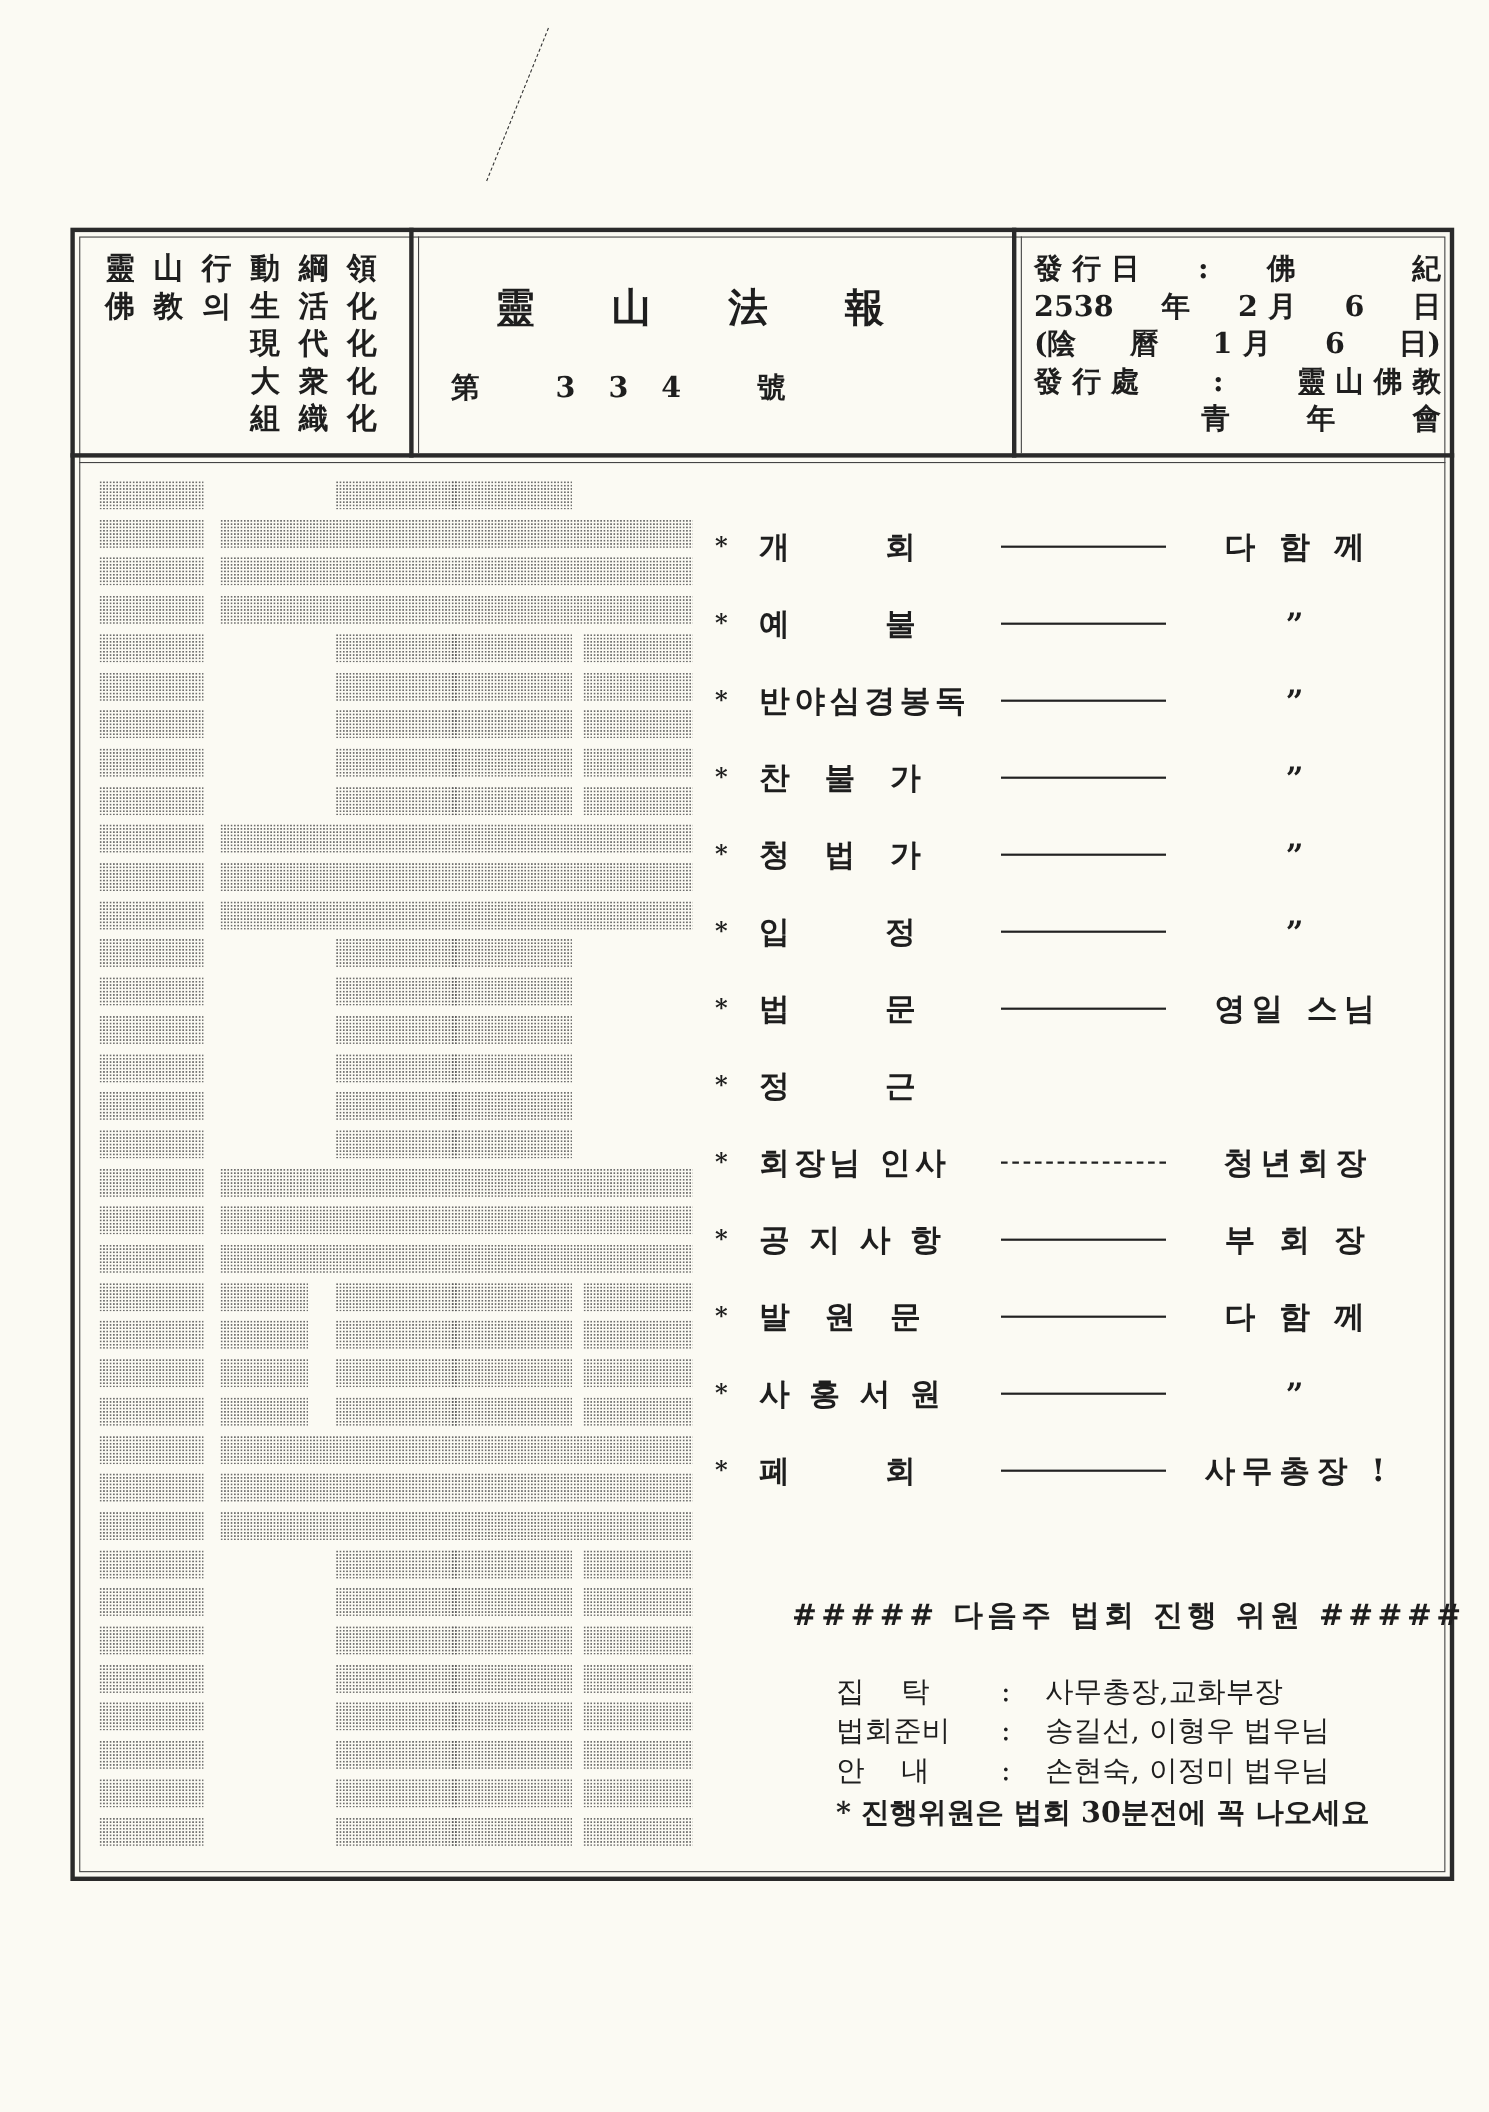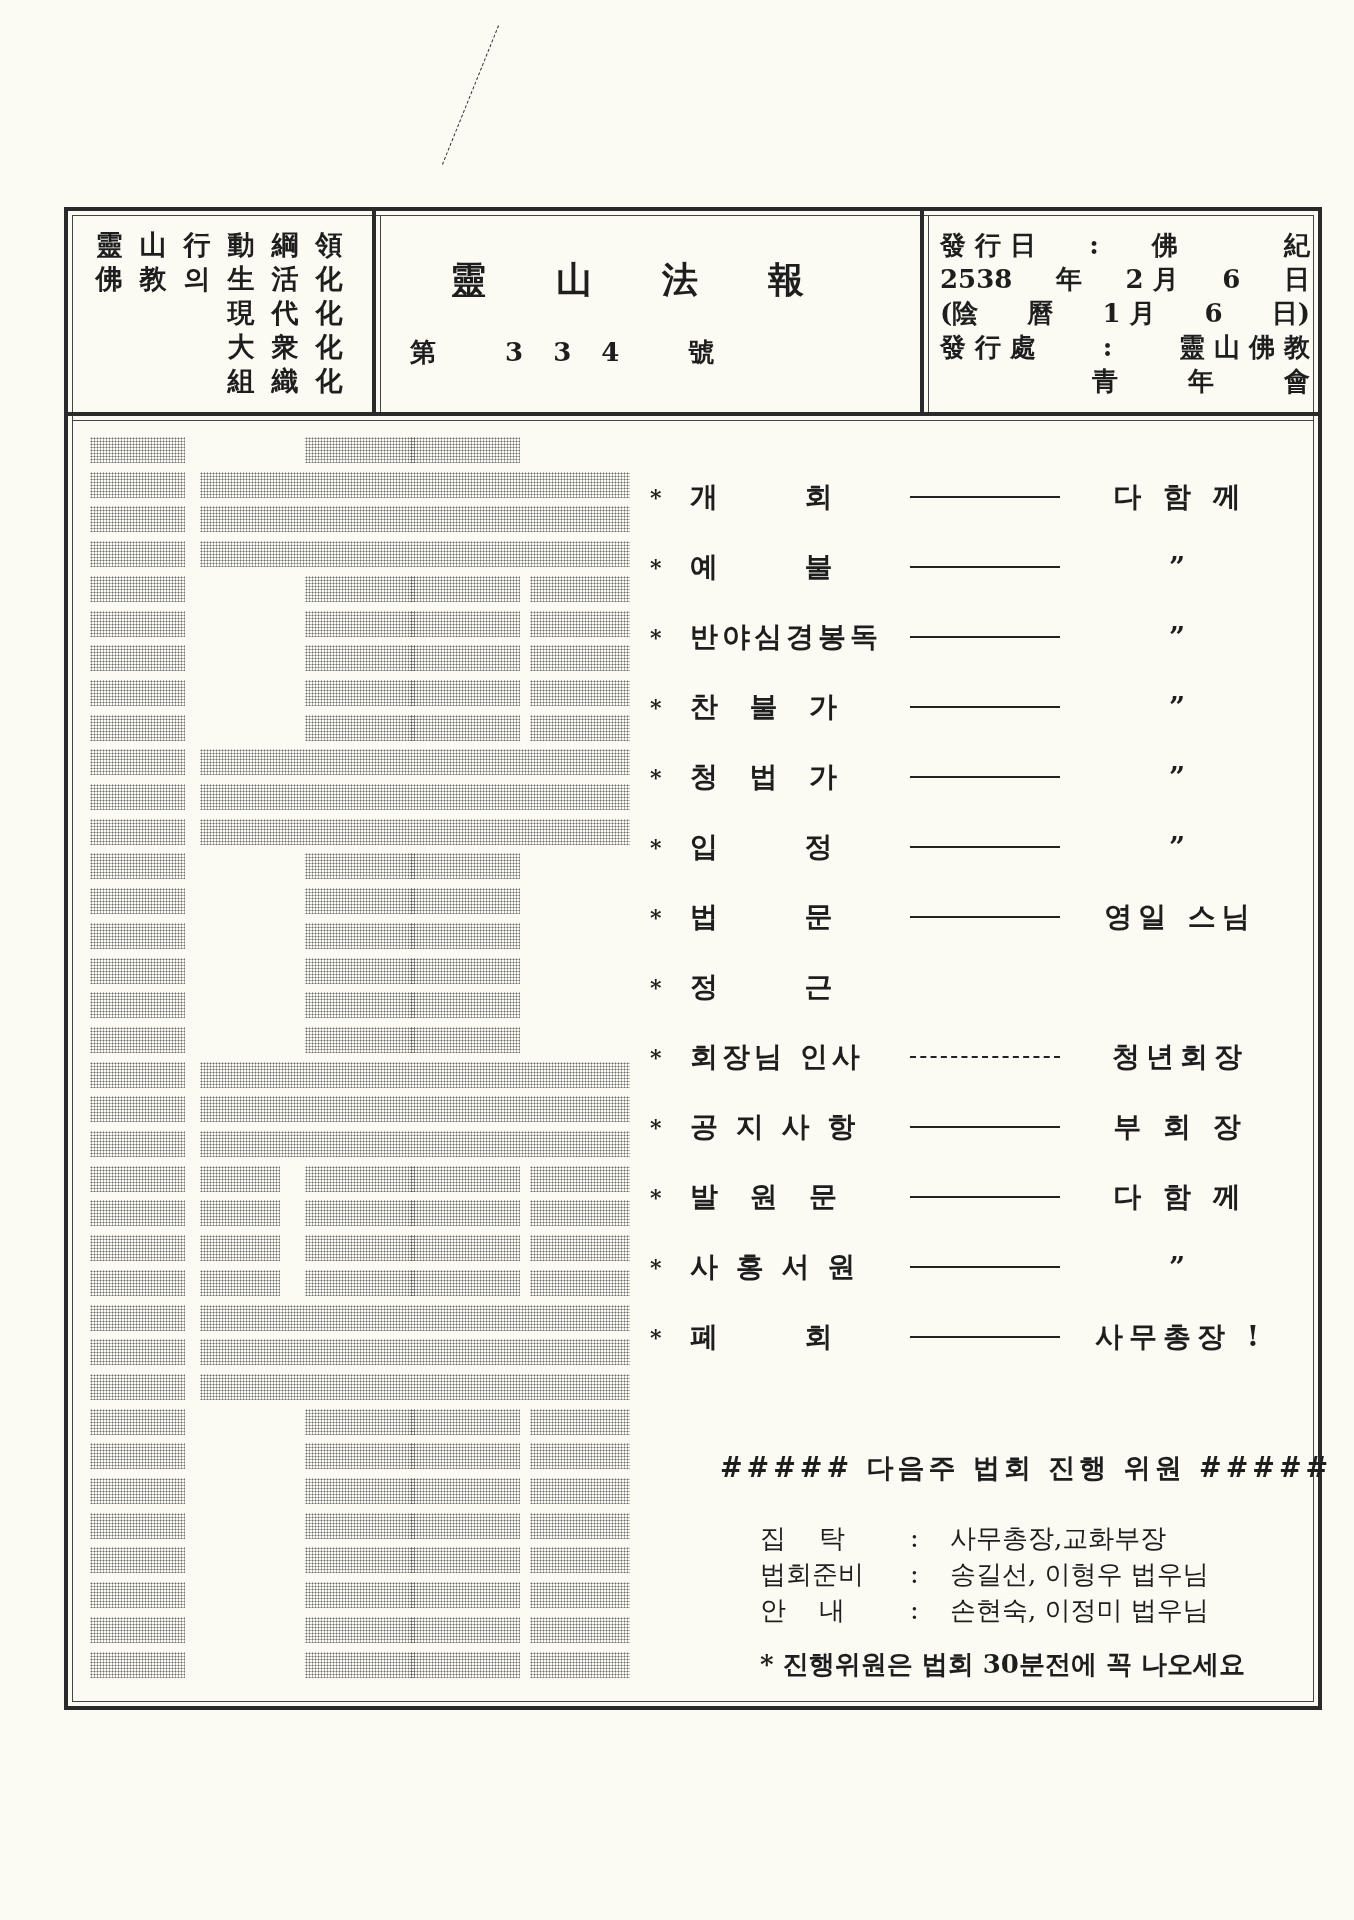--- a/index.html
+++ b/index.html
@@ -34,21 +34,21 @@
   .item .name{width:210px;white-space:pre;letter-spacing:4px;}
   .item .dash{flex:0 0 150px;border-top:2px solid #222;margin:0 10px;}
   .item .dash.dashed{border-top:2px dashed #222;}
   .item .who{flex:1;text-align:center;white-space:pre;letter-spacing:6px;}
   .next{position:absolute;left:720px;top:1450px;width:580px;}
   .next-title{font-size:27px;font-weight:bold;letter-spacing:4px;text-align:center;margin-bottom:34px;white-space:pre;}
   .staff{font-size:26px;line-height:36px;padding-left:40px;}
   .staff .row{display:flex;}
   .staff .role{width:150px;white-space:pre;}
   .staff .colon{width:40px;}
-  .note{font-size:26px;font-weight:bold;margin-top:18px;}
+  .note{font-size:26px;font-weight:bold;margin-top:2px;}
   .scratch{position:absolute;border-left:1.5px dashed #333;transform:rotate(22deg);}
 </style>
 </head>
 <body>
 
 <div class="frame"></div>
 <div class="frame-inner"></div>
 <div class="hdr-bottom"></div>
 <div class="hdr-bottom2"></div>
 <div class="vdiv" style="left:372px"></div>

